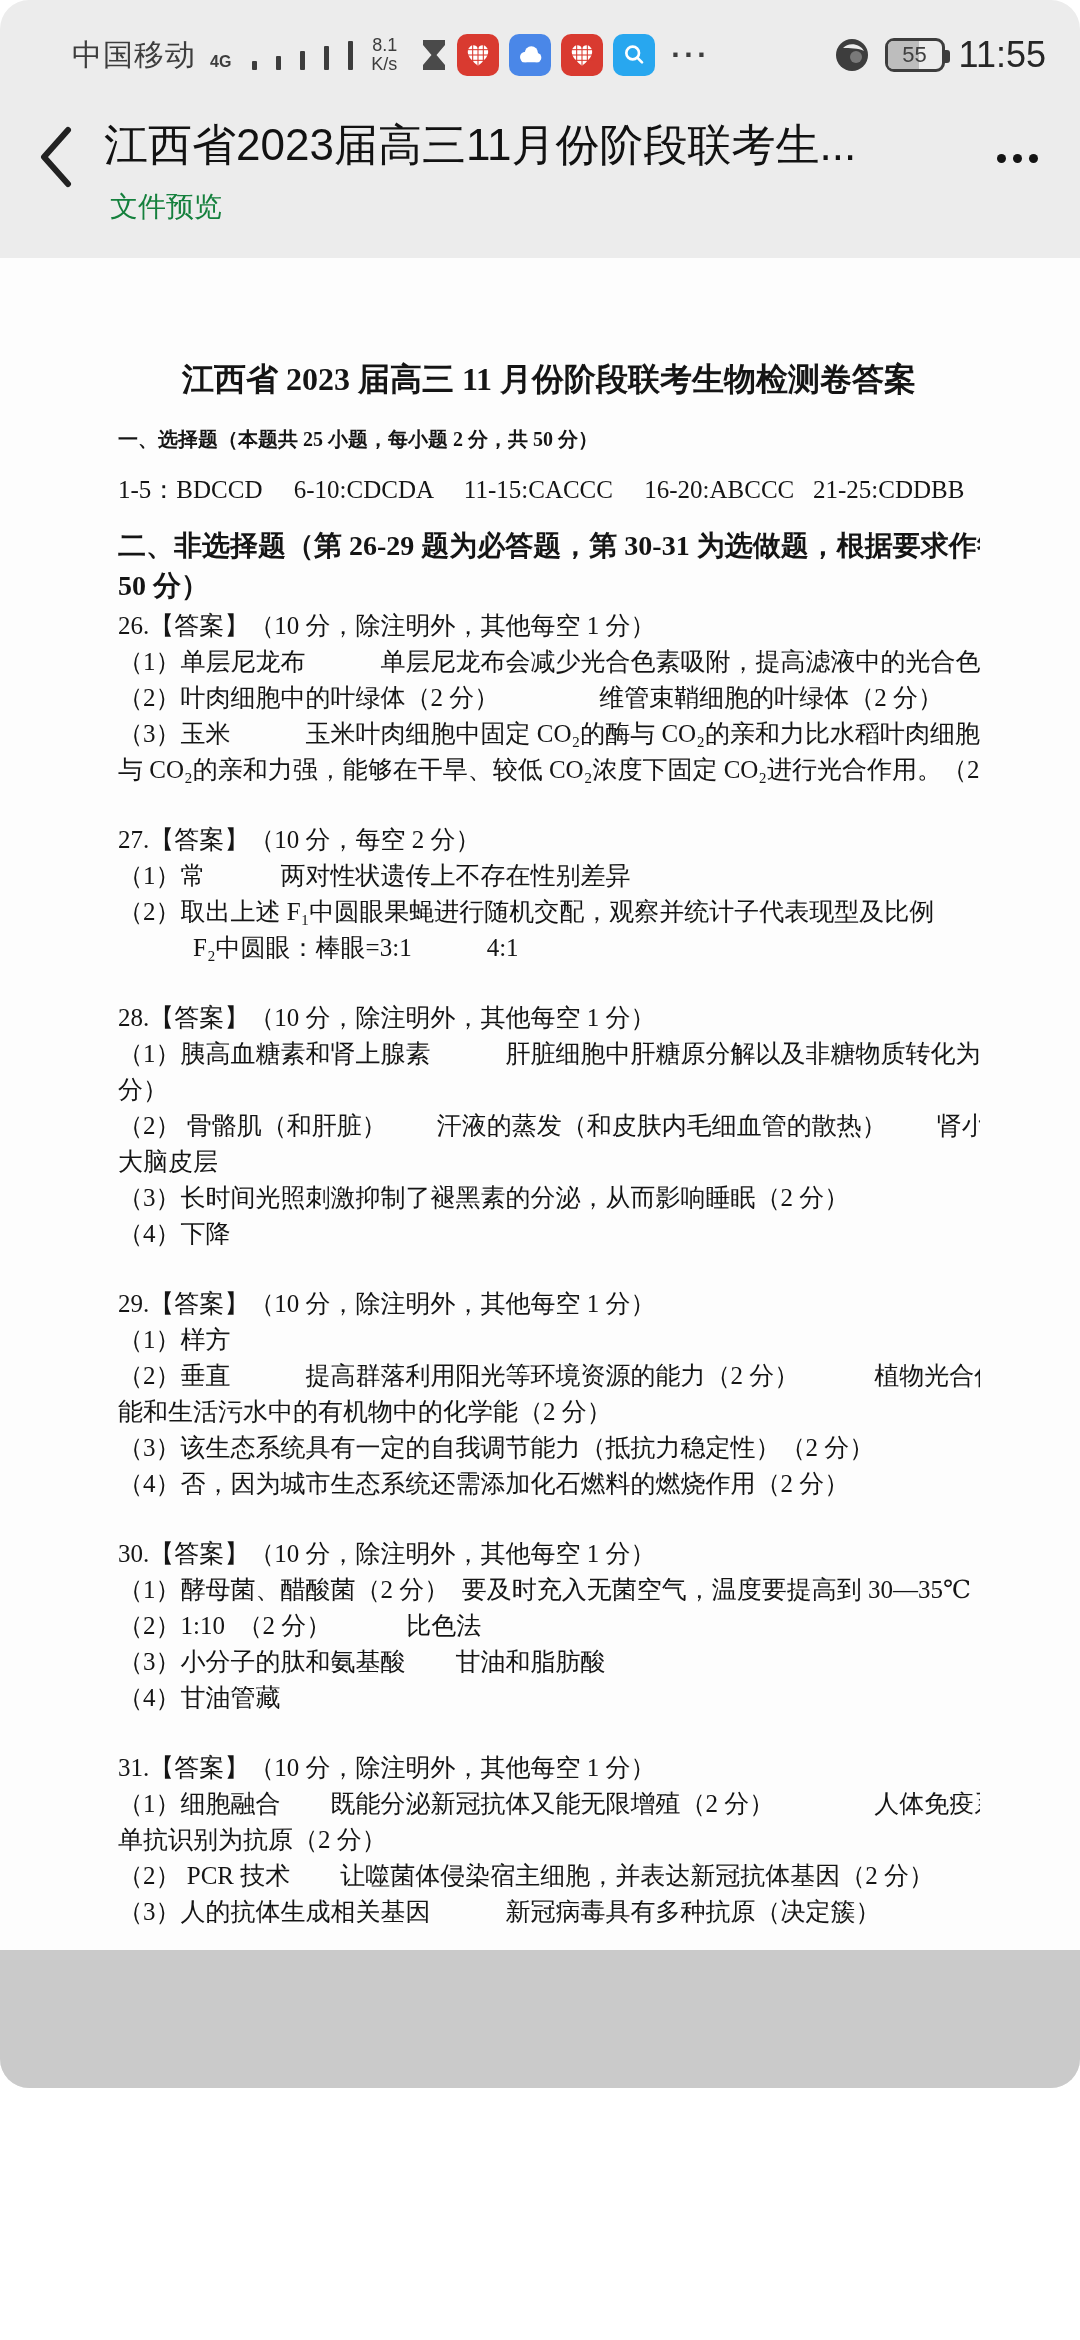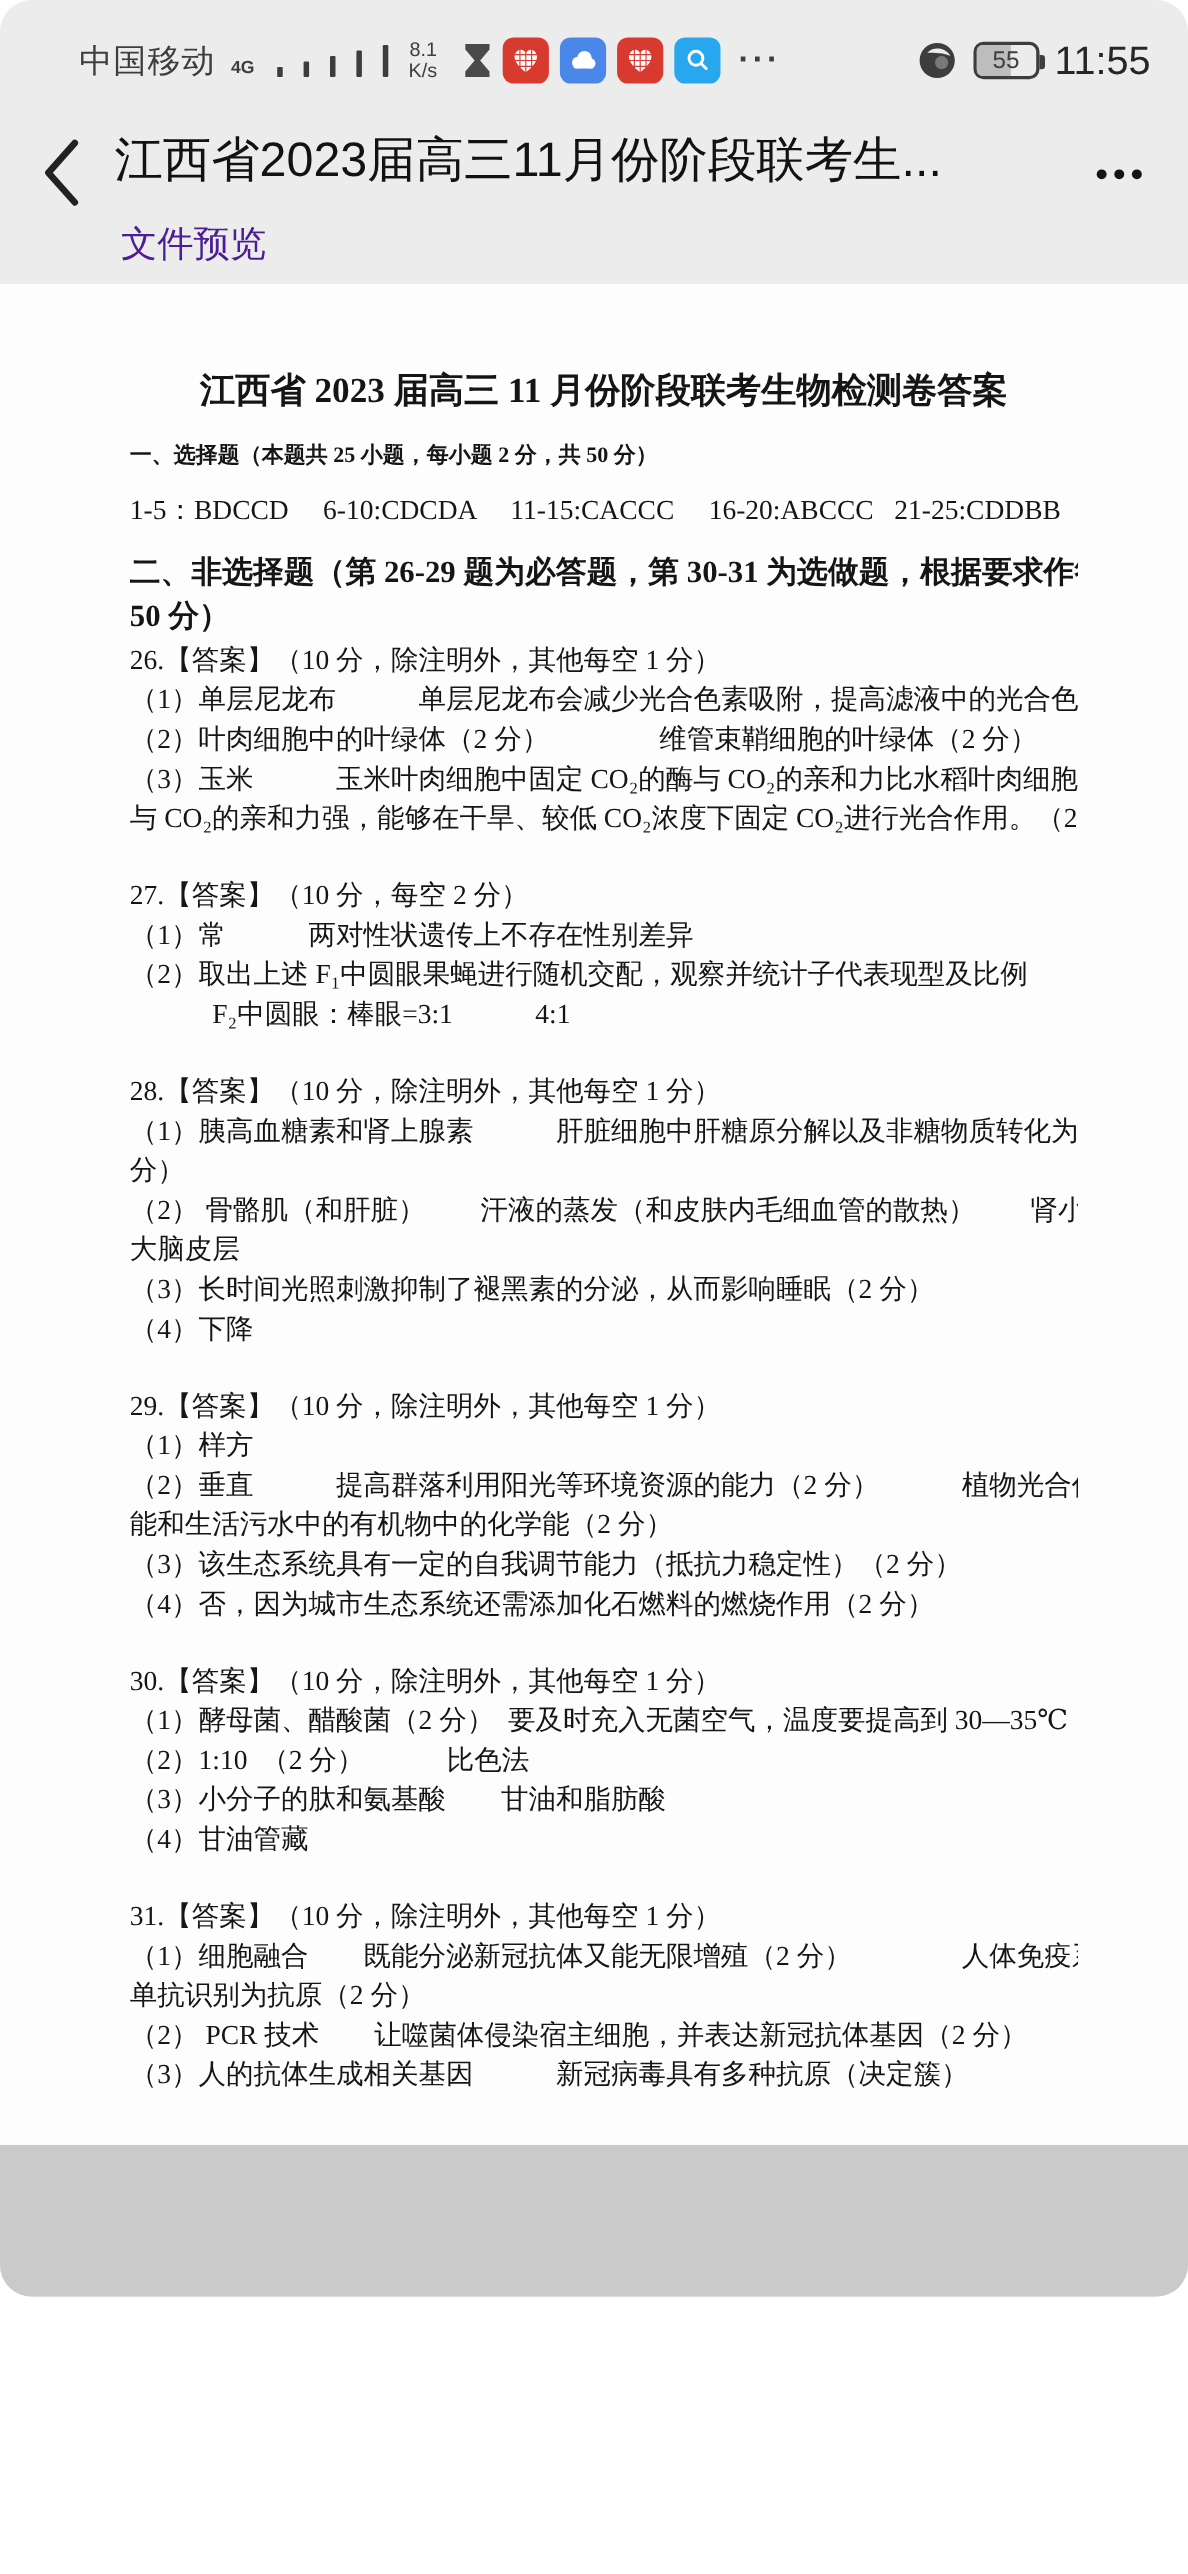--- a/index.html
+++ b/index.html
@@ -24,24 +24,24 @@
   .battery .lvl{position:relative;font-size:22px;color:#404040;font-weight:500;}
   .battery .nub{position:absolute;right:-8px;top:9px;width:5px;height:13px;background:#3d3d3d;border-radius:0 3px 3px 0;}
   .time{font-size:36px;color:#262626;font-weight:500;}
   
   .app-header{position:relative;height:162px;background:#ececec;padding-left:30px;}
   .back{position:absolute;left:36px;top:30px;width:40px;height:62px;cursor:pointer;}
   .h-title{position:absolute;left:104px;top:20px;width:860px;font-size:44px;color:#121212;font-weight:500;
            white-space:nowrap;overflow:hidden;}
   .h-more{position:absolute;right:42px;top:58px;display:flex;gap:7px;cursor:pointer;}
   .h-more i{width:9px;height:9px;border-radius:50%;background:#141414;}
-  .h-sub{position:absolute;left:110px;top:92px;font-size:33px;color:#4c1d95;margin-top:12px;}
+  .h-sub{position:absolute;left:110px;top:92px;font-size:28px;color:#15803d;}
   
   .doc{position:relative;height:1692px;background:#fdfdfd;box-sizing:border-box;
-       padding:75px 100px 0 118px;color:#151515;overflow:hidden;
+       padding:100px 100px 0 118px;color:#151515;overflow:hidden;
        font-family:"Liberation Serif","DejaVu Serif",serif;}
   .doc-line{width:862px;overflow:hidden;white-space:pre;}
   .doc-title{font-size:32px;font-weight:700;text-align:center;line-height:42px;width:862px;white-space:pre;}
   .sec1{font-size:20px;font-weight:700;line-height:34px;margin-top:22px;}
   .mc{font-size:25px;line-height:36px;margin-top:16px;}
   .sec2{font-size:28px;font-weight:700;line-height:40px;margin-top:18px;}
   .qblock{margin-top:34px;}
   .qblock.first{margin-top:2px;}
   .qhead,.qline{font-size:25px;line-height:36px;}
   

